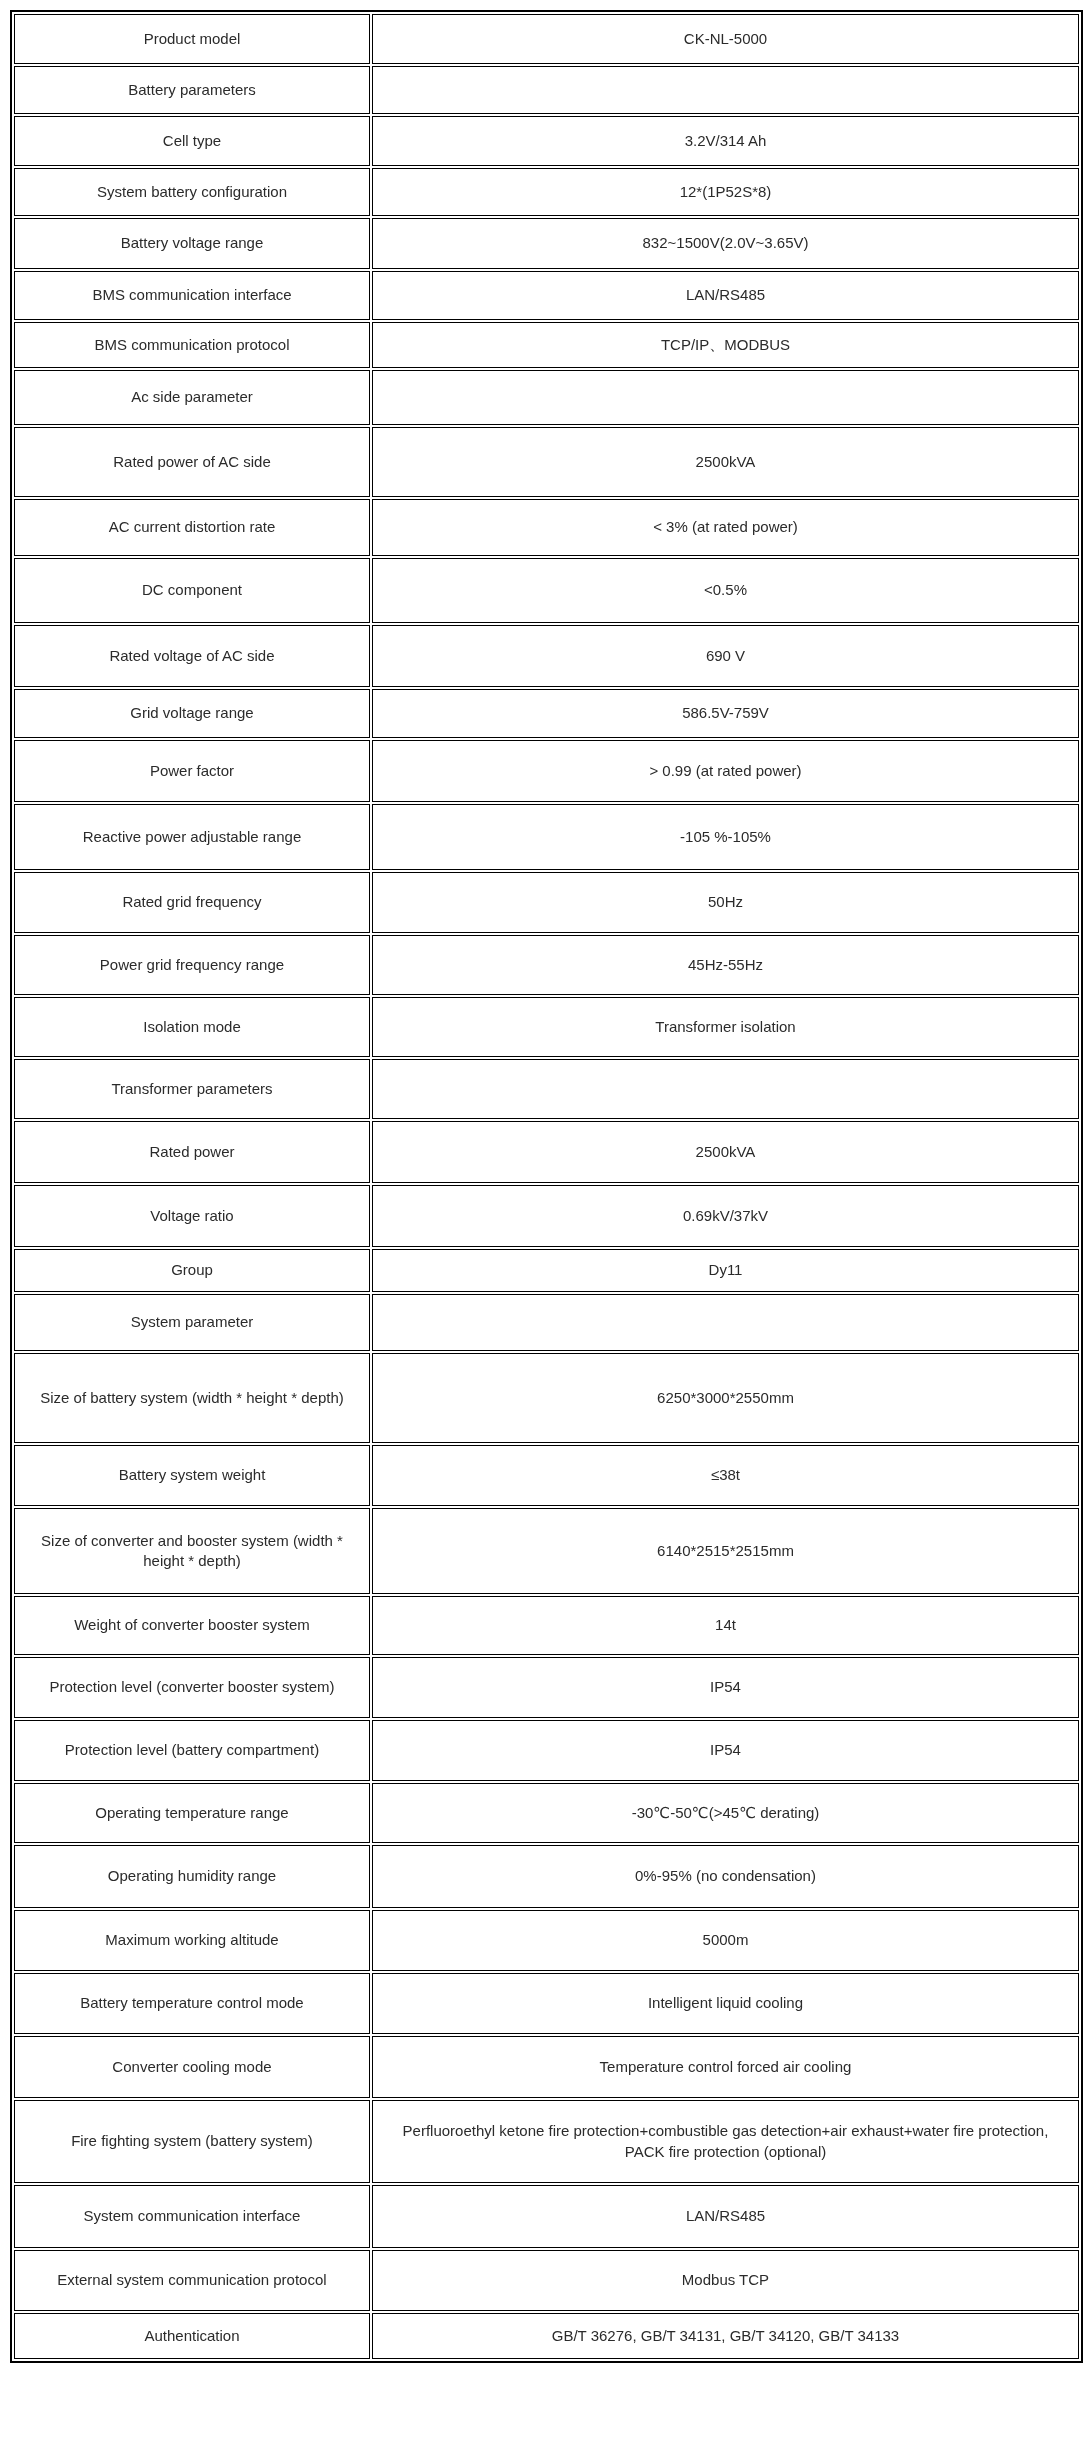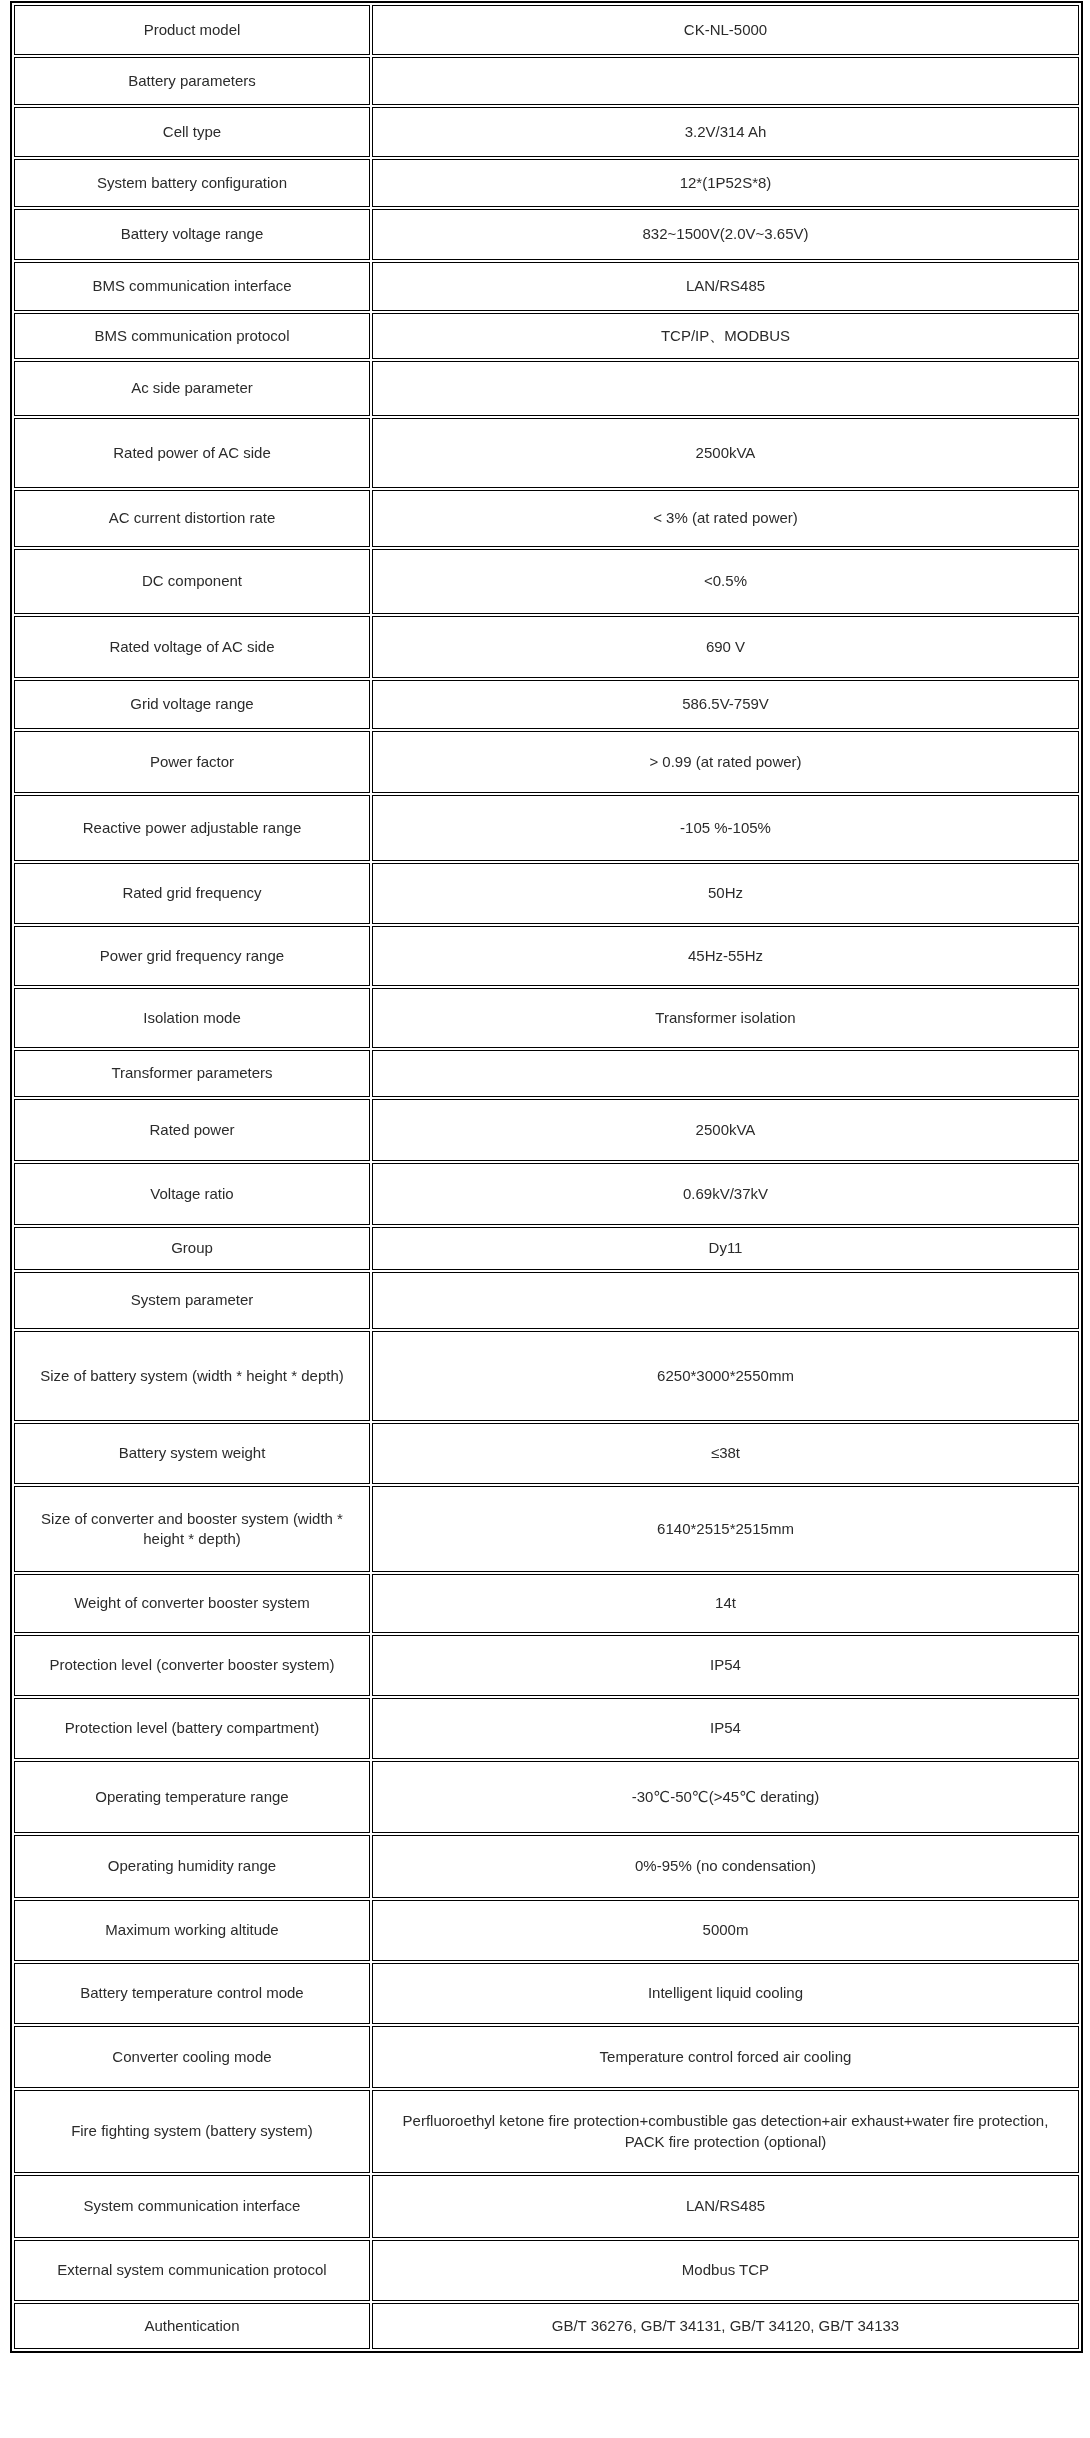--- a/index.html
+++ b/index.html
@@ -16,21 +16,21 @@
     position: relative;
     width: 1090px;
     height: 2438px;
     background: var(--bg-color);
     font-family: "Liberation Sans", "DejaVu Sans", sans-serif;
     overflow: hidden;
   }
   table.spec-table {
     position: absolute;
     left: 10px;
-    top: 1px;
+    top: 10px;
     width: 1073px;
     table-layout: fixed;
     border-collapse: separate;
     border-spacing: 2px;
     border: 2px solid var(--border-color);
     background: var(--bg-color);
   }
   table.spec-table td {
     border: 1px solid var(--border-color);
     background: var(--bg-color);
@@ -117,21 +117,21 @@
     <td>50Hz</td>
   </tr>
       <tr style="height: 60px;">
     <td>Power grid frequency range</td>
     <td>45Hz-55Hz</td>
   </tr>
       <tr style="height: 60px;">
     <td>Isolation mode</td>
     <td>Transformer isolation</td>
   </tr>
-      <tr style="height: 47px;">
+      <tr style="height: 60px;">
     <td>Transformer parameters</td>
     <td></td>
   </tr>
       <tr style="height: 62px;">
     <td>Rated power</td>
     <td>2500kVA</td>
   </tr>
       <tr style="height: 62px;">
     <td>Voltage ratio</td>
     <td>0.69kV/37kV</td>
@@ -161,21 +161,21 @@
     <td>14t</td>
   </tr>
       <tr style="height: 61px;">
     <td>Protection level (converter booster system)</td>
     <td>IP54</td>
   </tr>
       <tr style="height: 61px;">
     <td>Protection level (battery compartment)</td>
     <td>IP54</td>
   </tr>
-      <tr style="height: 72px;">
+      <tr style="height: 60px;">
     <td>Operating temperature range</td>
     <td>-30℃-50℃(&gt;45℃ derating)</td>
   </tr>
       <tr style="height: 63px;">
     <td>Operating humidity range</td>
     <td>0%-95% (no condensation)</td>
   </tr>
       <tr style="height: 61px;">
     <td>Maximum working altitude</td>
     <td>5000m</td>

